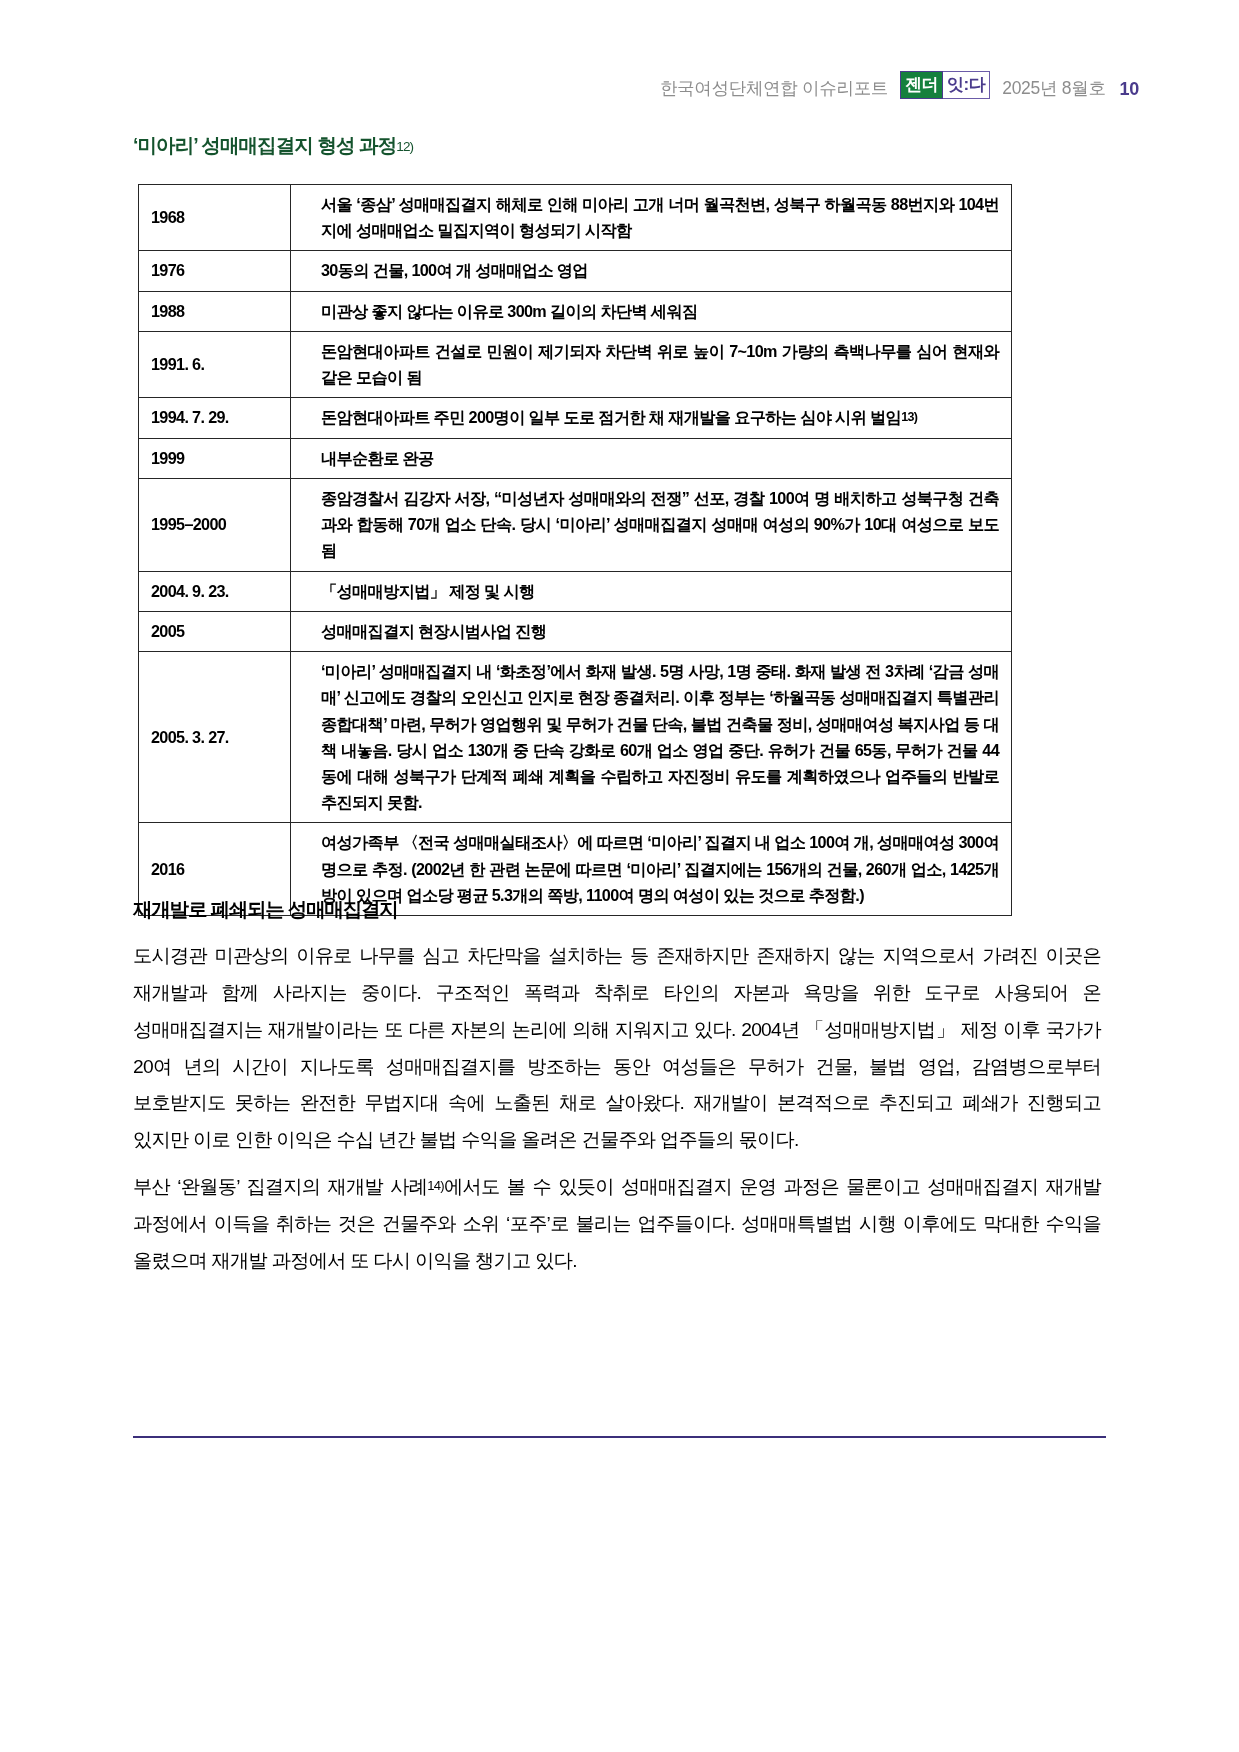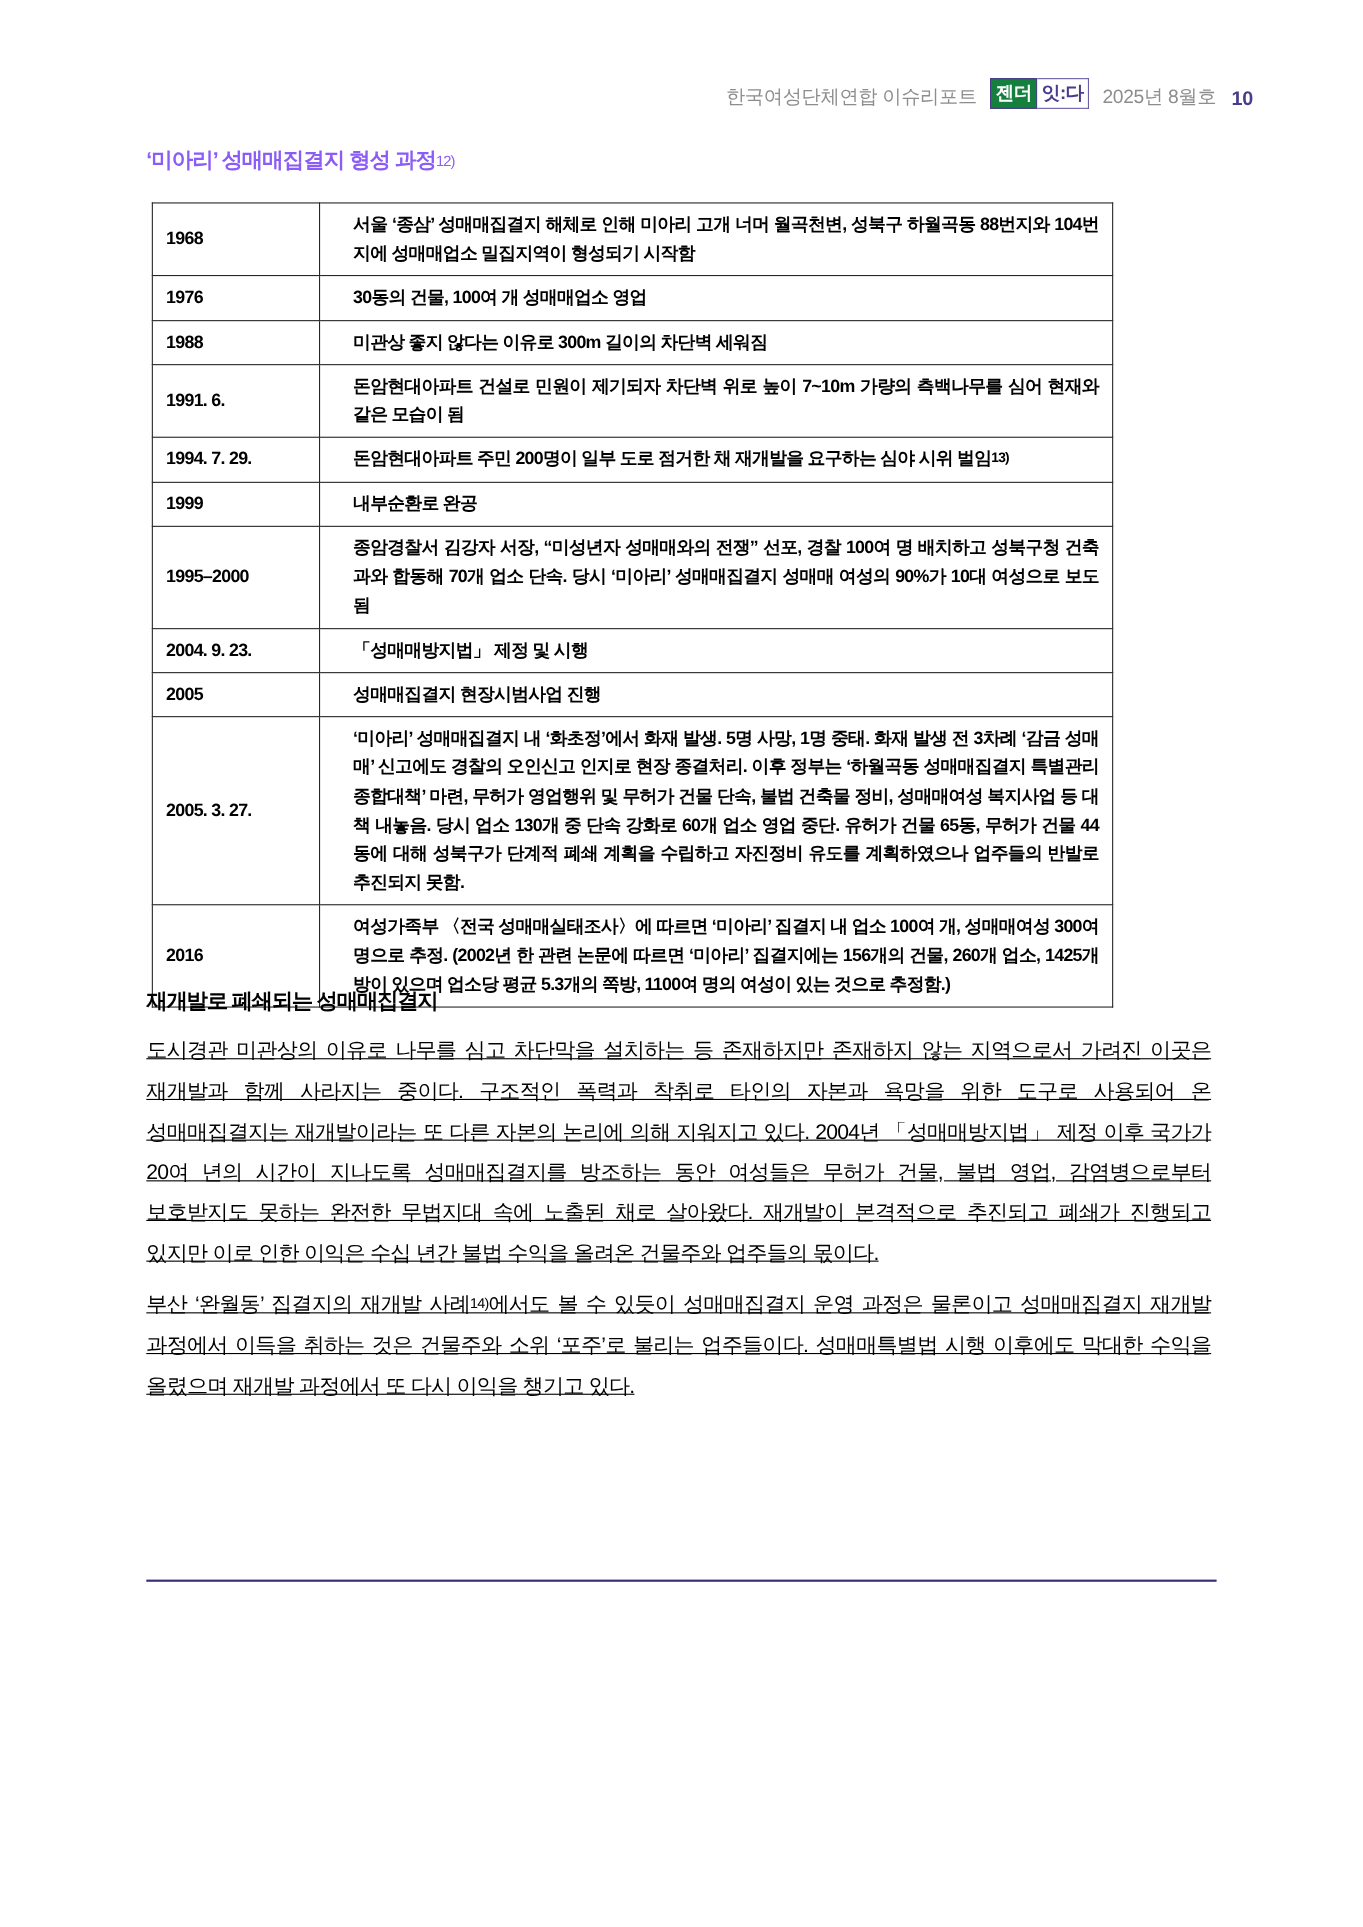--- a/index.html
+++ b/index.html
@@ -67,21 +67,21 @@
   }
 
   
   .sec-title {
     position: absolute;
     top: 132px;
     left: 133px;
     font-size: 19.5px;
     font-weight: 700;
     letter-spacing: -0.9px;
-    color: #8b5cf6;
+    color: #14532d;
   }
   .sec-title .fn {
     font-size: 13.5px;
     font-weight: 400;
     vertical-align: baseline;
     position: relative;
     top: -1px;
   }
 
   
@@ -142,21 +142,20 @@
     width: 968px;
   }
   .body-copy p {
     margin: 0 0 4px 0;
     font-size: 19.2px;
     line-height: 1.92;
     letter-spacing: -0.7px;
     text-align: justify;
     text-justify: inter-character;
     word-break: keep-all;
-    text-decoration: underline;
   }
   .body-copy p + p { margin-top: 10px; }
   .body-copy .sup {
     font-size: 13px;
     position: relative;
     top: -3px;
   }
 
   
   .footer-rule {

